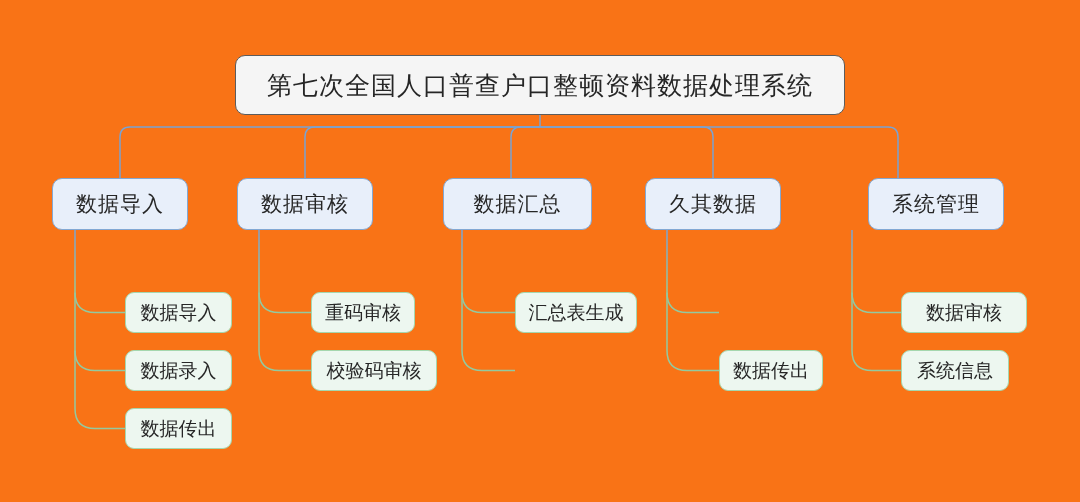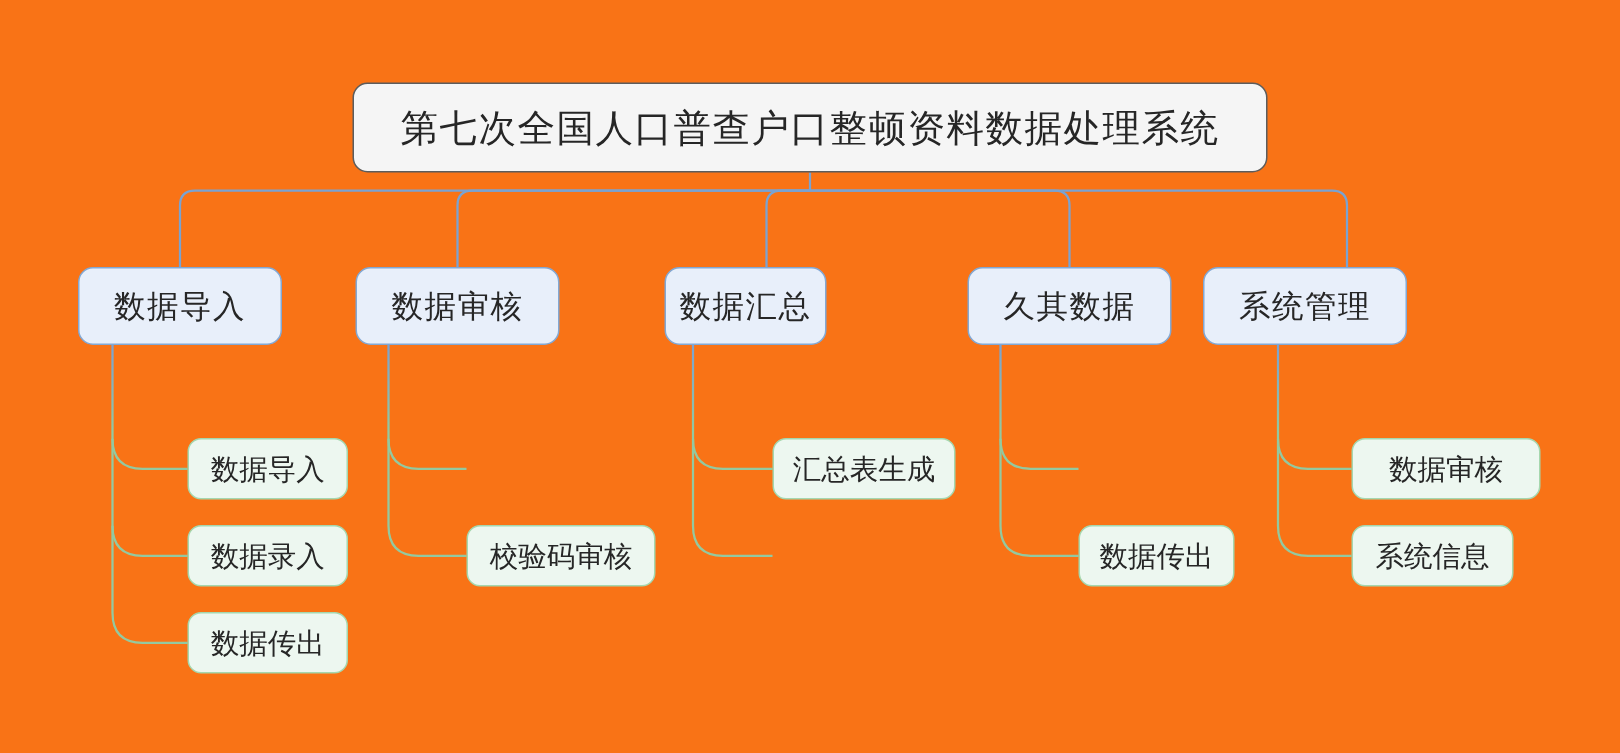--- a/index.html
+++ b/index.html
@@ -95,28 +95,29 @@
     <path class="green-line" d="M667 292.5 Q667 312.5 687 312.5 L719 312.5"></path>
 
     <path class="trunk-line" d="M852 230 L852 350.5 Q852 370.5 872 370.5 L901 370.5"></path>
     <path class="green-line" d="M852 292.5 Q852 312.5 872 312.5 L901 312.5"></path>
   </svg>
 
   <div class="node root" style="left:235px; top:55px; width:610px; height:60px;">第七次全国人口普查户口整顿资料数据处理系统</div>
 
   <div class="node branch" style="left:52px; top:178px; width:136px; height:52px;">数据导入</div>
   <div class="node branch" style="left:237px; top:178px; width:136px; height:52px;">数据审核</div>
-  <div class="node branch" style="left:443px; top:178px; width:108px; height:52px;">数据汇总</div>
+  <div class="node branch" style="left:443px; top:178px; width:149px; height:52px;">数据汇总</div>
   <div class="node branch" style="left:645px; top:178px; width:136px; height:52px;">久其数据</div>
-  <div class="node branch" style="left:802px; top:178px; width:136px; height:52px;">系统管理</div>
+  <div class="node branch" style="left:868px; top:178px; width:136px; height:52px;">系统管理</div>
 
   <div class="node leaf" style="left:125px; top:292px; width:107px; height:41px;">数据导入</div>
   <div class="node leaf" style="left:125px; top:350px; width:107px; height:41px;">数据录入</div>
   <div class="node leaf" style="left:125px; top:408px; width:107px; height:41px;">数据传出</div>
 
+  <div class="node leaf" style="left:311px; top:292px; width:104px; height:41px;">重码审核</div>
   <div class="node leaf" style="left:311px; top:350px; width:126px; height:41px;">校验码审核</div>
 
   <div class="node leaf" style="left:515px; top:292px; width:122px; height:41px;">汇总表生成</div>
 
   <div class="node leaf" style="left:719px; top:350px; width:104px; height:41px;">数据传出</div>
 
   <div class="node leaf" style="left:901px; top:292px; width:126px; height:41px;">数据审核</div>
   <div class="node leaf" style="left:901px; top:350px; width:108px; height:41px;">系统信息</div>
 
 </div>

